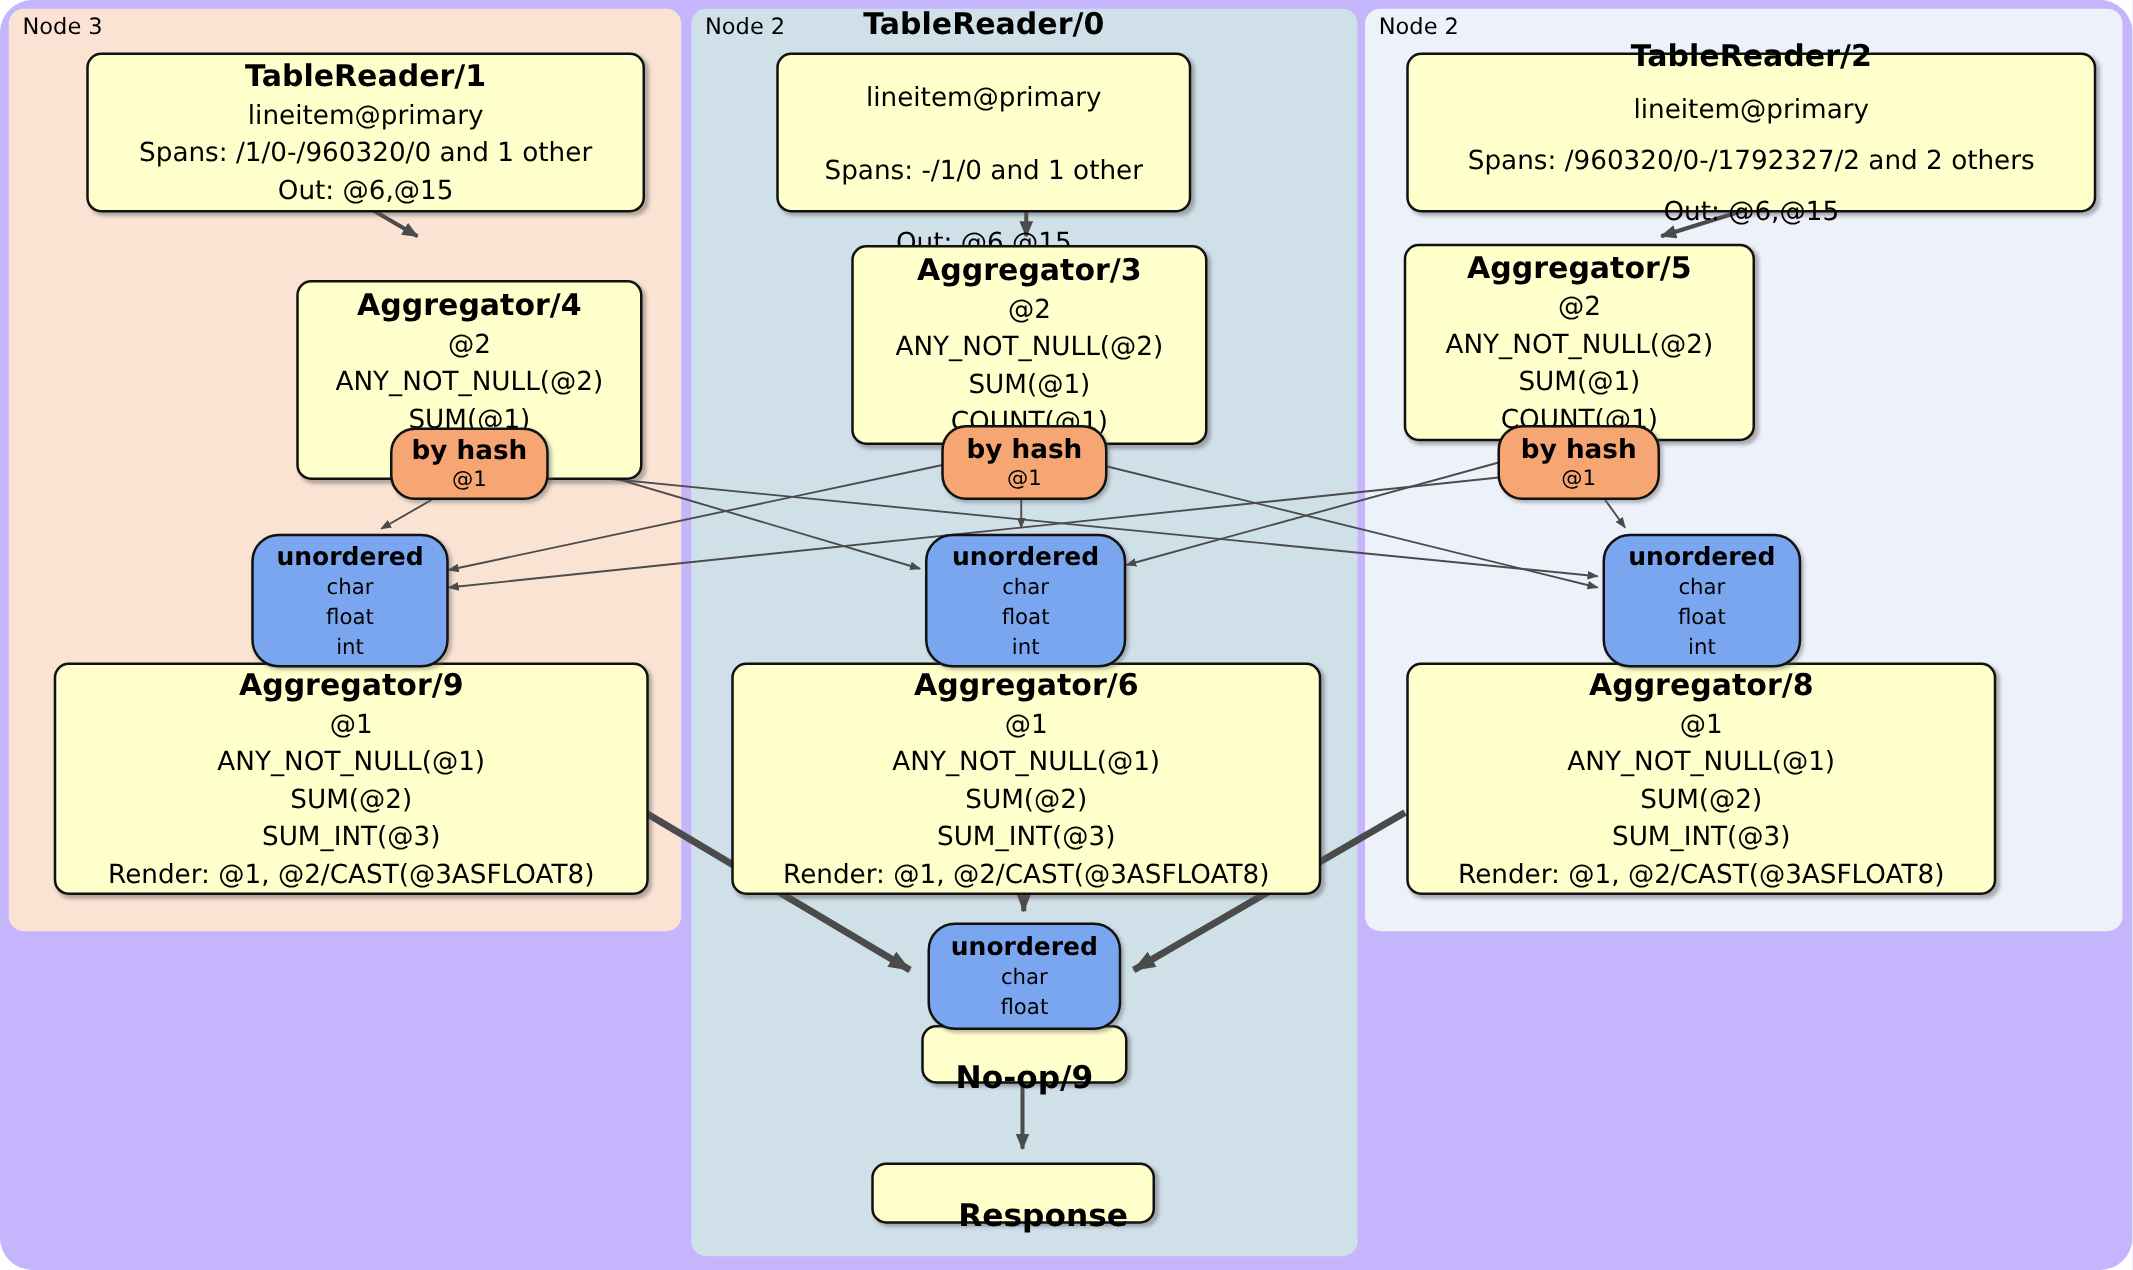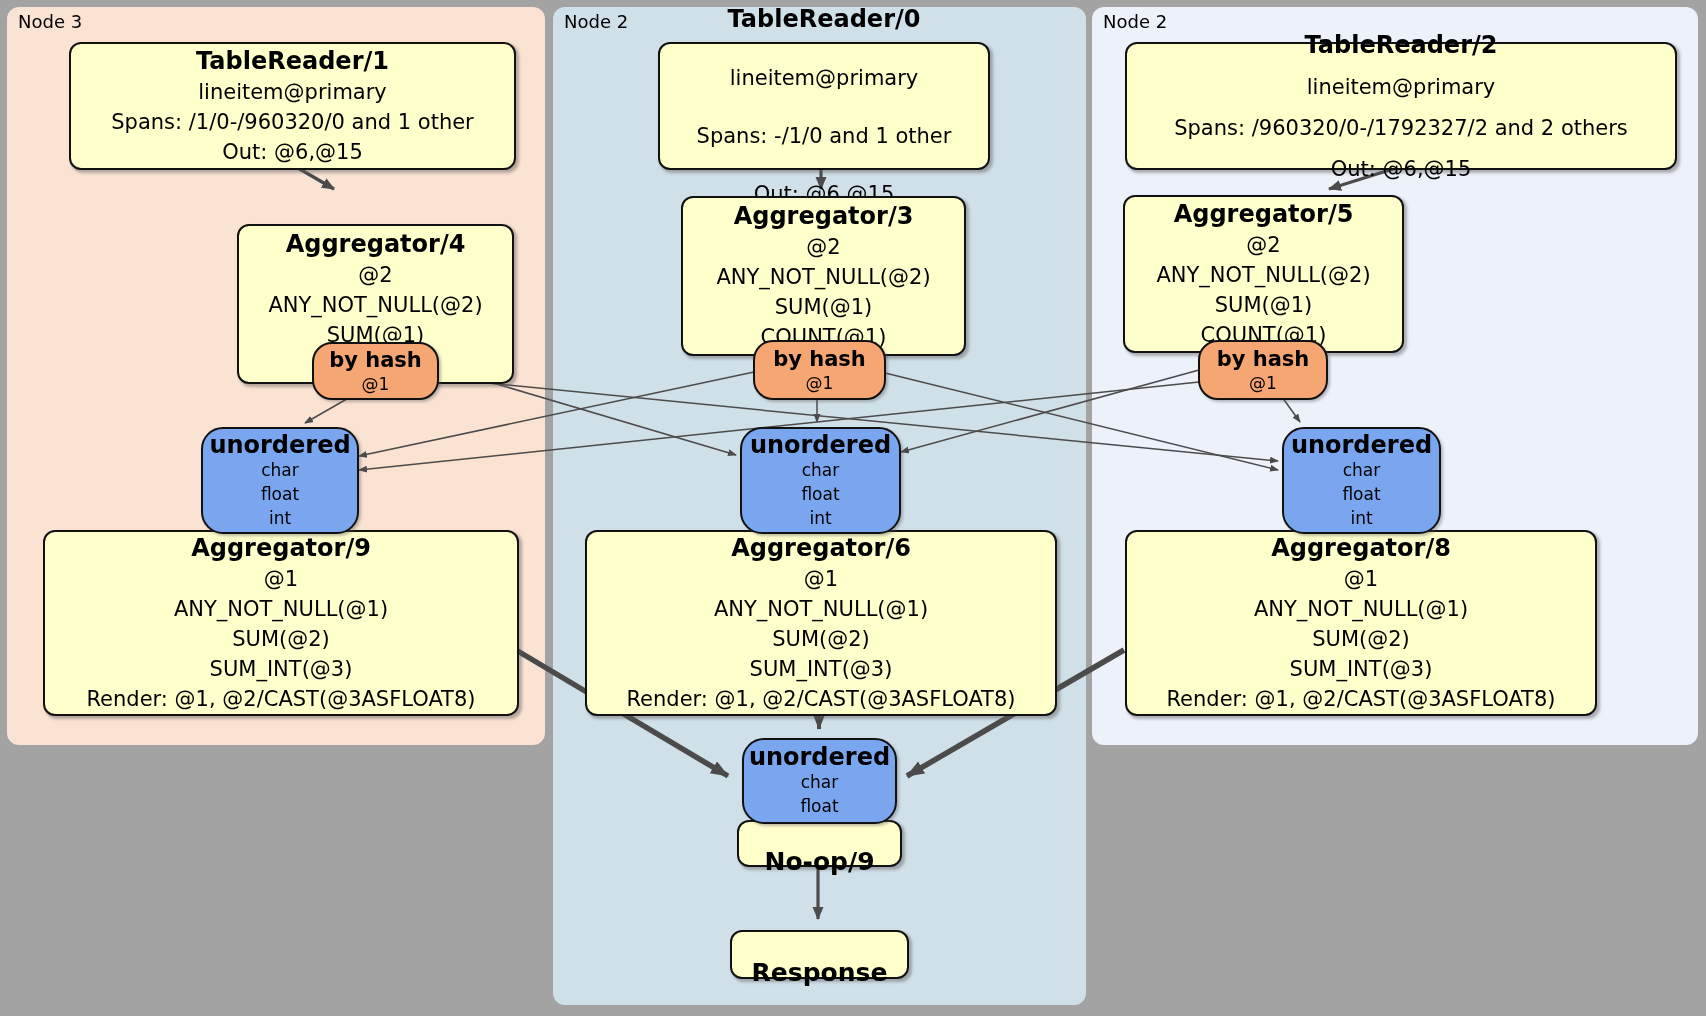--- a/index.html
+++ b/index.html
@@ -8,21 +8,21 @@
     --sync-fill:#7aa6f0;
     --panel3:#fbe3d3;
     --panel1:#d0e0e9;
     --panel2:#edf1fa;
     --edge:#4b4b4b;
     --box-border:#111111;
   }
   html,body{margin:0;padding:0;background:#ffffff;}
   #stage{
     position:relative;width:1706px;height:1016px;overflow:hidden;
-    font-family:"DejaVu Sans", sans-serif;color:#000;background:#a3a3a3;
+    font-family:"DejaVu Sans", sans-serif;color:#000;background:#c4b5fd;border-radius:26px;
   }
   .panel{position:absolute;border-radius:12px;z-index:0;}
   #panel-node3{left:7px;top:7px;width:538px;height:738px;background:var(--panel3);}
   #panel-node1{left:553px;top:7px;width:533px;height:998px;background:var(--panel1);}
   #panel-node2{left:1092px;top:7px;width:606px;height:738px;background:var(--panel2);}
   .node-label{position:absolute;font-size:18px;z-index:2;}
   #label-node3{left:18px;top:11px;}
   #label-node1{left:564px;top:11px;}
   #label-node2{left:1103px;top:11px;}
 
@@ -50,42 +50,42 @@
   }
   .router .title{font-weight:bold;font-size:21px;line-height:26px;}
   .router .line{font-size:17px;line-height:22px;}
   .sync{
     position:absolute;background:var(--sync-fill);
     border:2px solid var(--box-border);border-radius:22px;
     box-shadow:2px 2px 3px rgba(90,90,90,.4);
     display:flex;flex-direction:column;justify-content:center;
     text-align:center;z-index:3;
   }
-  .sync .title{font-weight:bold;font-size:24px;line-height:26px;}
+  .sync .title{font-weight:bold;font-size:20px;line-height:26px;}
   .sync .line{font-size:17px;line-height:24px;}
   .small-op .title{font-size:25px;line-height:28px;margin-top:36px;}
 
   #tr1{left:69px;top:42px;width:443px;height:124px;}
-  #tr0{left:658px;top:42px;width:328px;height:124px;gap:28px;}
+  #tr0{left:621px;top:42px;width:328px;height:124px;gap:28px;}
   #tr2{left:1125px;top:42px;width:548px;height:124px;gap:11px;}
   #agg4{left:237px;top:196px;width:273px;height:156px;margin-top:28px;}
   #agg3{left:681px;top:196px;width:281px;height:156px;}
   #agg5{left:1123px;top:195px;width:277px;height:154px;}
   #agg7{left:43px;top:530px;width:472px;height:182px;}
   #agg6{left:585px;top:530px;width:468px;height:182px;}
   #agg8{left:1125px;top:530px;width:468px;height:182px;}
   #hashL{left:312px;top:342px;width:123px;height:54px;}
   #hashM{left:753px;top:340px;width:129px;height:56px;}
   #hashR{left:1198px;top:340px;width:126px;height:56px;}
   #syncL{left:201px;top:427px;width:154px;height:103px;}
   #syncM{left:740px;top:427px;width:157px;height:103px;}
   #syncR{left:1282px;top:427px;width:155px;height:103px;}
   #syncF{left:742px;top:738px;width:151px;height:82px;}
   #noop{left:737px;top:820px;width:161px;height:43px;}
-  #response{left:730px;top:930px;width:175px;height:45px;}
+  #response{left:697px;top:930px;width:175px;height:45px;padding-left:48px;}
 </style>
 </head>
 <body>
 
 <div id="stage">
 
   <div class="panel" id="panel-node3"></div>
   <div class="panel" id="panel-node1"></div>
   <div class="panel" id="panel-node2"></div>
   <div class="node-label" id="label-node3">Node 3</div>

